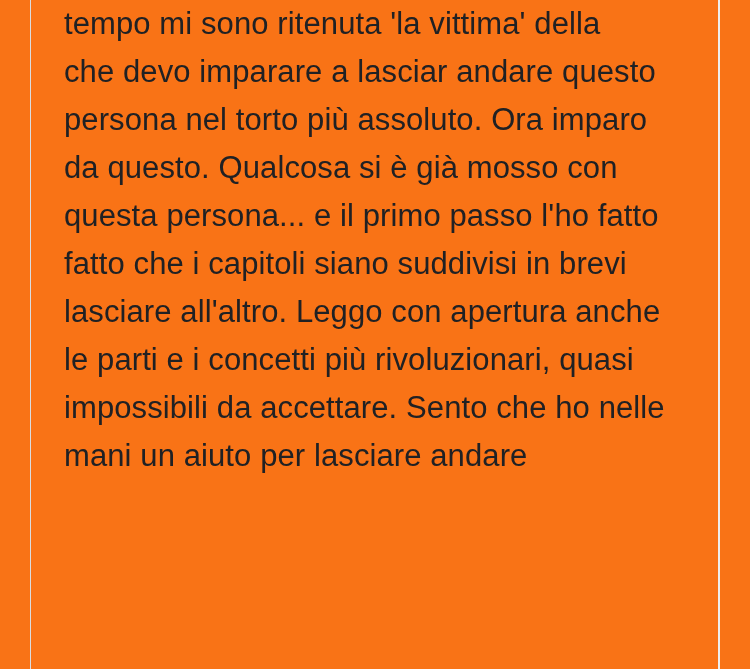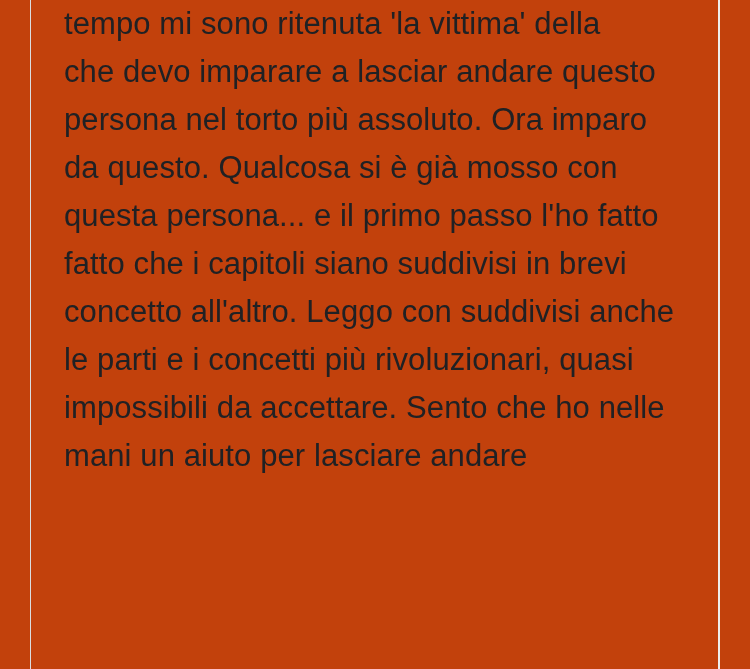--- a/index.html
+++ b/index.html
@@ -7,21 +7,21 @@
     padding: 0;
     background: #ffffff;
     width: 750px;
     height: 669px;
     overflow: hidden;
   }
   .viewport {
     position: relative;
     width: 750px;
     height: 669px;
-    background: #c2410c;
+    background: #f97316;
     overflow: hidden;
     font-family: "Liberation Sans", "DejaVu Sans", sans-serif;
   }
   .divider {
     position: absolute;
     top: 0;
     bottom: 0;
   }
   .divider-left {
     left: 30px;
@@ -55,18 +55,18 @@
 <div class="viewport">
   <div class="divider divider-left"></div>
   <div class="divider divider-right"></div>
   <div class="review-text">
       <div class="text-line">tempo mi sono ritenuta 'la vittima' della</div>
       <div class="text-line">che devo imparare a lasciar andare questo</div>
       <div class="text-line">persona nel torto più assoluto. Ora imparo</div>
       <div class="text-line">da questo. Qualcosa si è già mosso con</div>
       <div class="text-line">questa persona... e il primo passo l'ho fatto</div>
       <div class="text-line">fatto che i capitoli siano suddivisi in brevi</div>
-      <div class="text-line">concetto all'altro. Leggo con suddivisi anche</div>
+      <div class="text-line">lasciare all'altro. Leggo con apertura anche</div>
       <div class="text-line">le parti e i concetti più rivoluzionari, quasi</div>
       <div class="text-line">impossibili da accettare. Sento che ho nelle</div>
       <div class="text-line">mani un aiuto per lasciare andare</div>
     </div>
 </div>
 
 </body></html>

